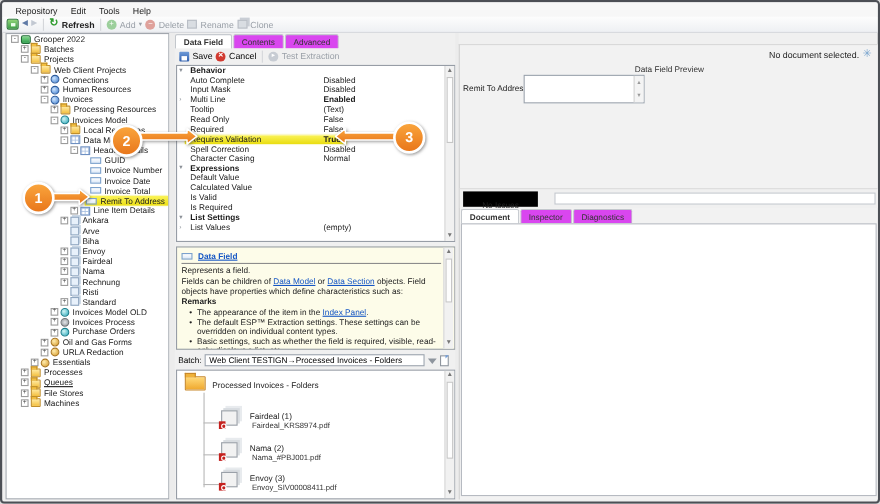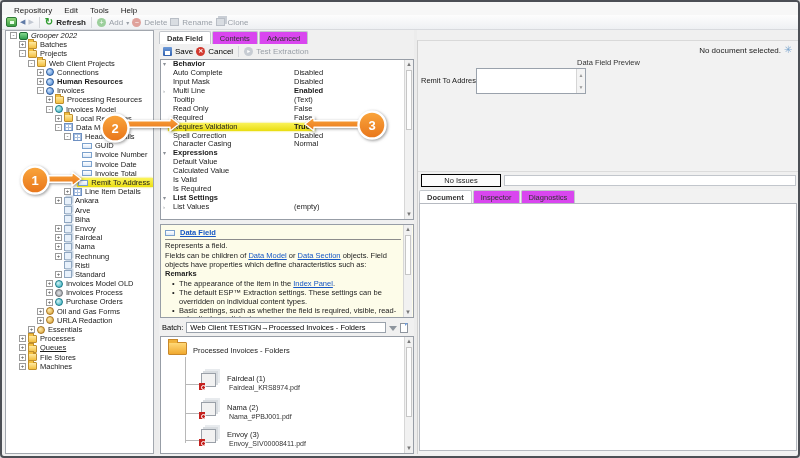--- a/index.html
+++ b/index.html
@@ -142,22 +142,22 @@
               line-height:11px; }
   .pv-title { position:absolute; left:0; right:0; top:17px; text-align:center; color:#333; }
   .pv-lbl { position:absolute; left:3px; top:35px; }
   .pv-box { position:absolute; left:58px; top:27px; width:110px; height:26px; background:#fff;
             border:1px solid #9aa2ac; }
   .pv-box .spn { position:absolute; right:0; top:0; bottom:0; width:9px; border-left:1px solid #d5d5d5;
                  background:#f4f4f4; font-size:5px; color:#999; text-align:center; }
   .pv-box .spn div { height:12px; line-height:12px; }
   .issues { position:absolute; left:0; right:0; top:130px; height:18px; background:#f0f0f0;
             border-top:1px solid #dcdcdc; }
-  .issues .cell { position:absolute; left:3px; top:2px; width:80px; height:13px; background:#fbfbfb;
-                  border:1px solid #000000; text-align:center; line-height:12px; }
+  .issues .cell { position:absolute; left:3px; top:2px; width:68px; height:13px; background:#fbfbfb;
+                  border:7px solid #000000; text-align:center; line-height:12px; }
   .issues .bar { position:absolute; left:86px; right:3px; top:3px; height:11px; background:#fff;
                  border:1px solid #c2c6cc; }
   .doctabs { position:absolute; left:1px; top:148px; height:14px; display:flex; align-items:flex-end; }
   .docarea { position:absolute; left:1px; right:2px; top:162px; bottom:3px; background:#fff;
              border:1px solid #b6bac1; }
 
   
   .callout { position:absolute; filter:drop-shadow(1px 1.5px 1.5px rgba(70,70,70,.55)); z-index:50; }
 </style>
 </head>
@@ -188,21 +188,21 @@
     <span class="gray-box"></span>
     <span class="tb-lbl dis">Rename</span>
     <span class="gray-box clone-b"></span>
     <span class="tb-lbl dis">Clone</span>
   </div>
 
   <div class="tree-panel">
       <div class="tree-row">
         <span class="ind" style="width: 4px;"></span>
         <span class="exp">-</span>
-        <span style="display: inline-flex; align-items: center; font-style: italic;">
+        <span style="display: inline-flex; align-items: center;">
           <span class="ic ic-root"></span>
           <span class="lbl">Grooper 2022</span>
         </span>
       </div>
       <div class="tree-row">
         <span class="ind" style="width: 13px;"></span>
         <span class="exp">+</span>
         <span style="display: inline-flex; align-items: center;">
           <span class="ic ic-folder"></span>
           <span class="lbl">Batches</span>
@@ -228,21 +228,21 @@
         <span class="ind" style="width: 31px;"></span>
         <span class="exp">+</span>
         <span style="display: inline-flex; align-items: center;">
           <span class="ic ic-globe"></span>
           <span class="lbl">Connections</span>
         </span>
       </div>
       <div class="tree-row">
         <span class="ind" style="width: 31px;"></span>
         <span class="exp">+</span>
-        <span style="display: inline-flex; align-items: flex-end; font-weight: bold;">
+        <span style="display: inline-flex; align-items: flex-end;">
           <span class="ic ic-globe"></span>
           <span class="lbl">Human Resources</span>
         </span>
       </div>
       <div class="tree-row">
         <span class="ind" style="width: 31px;"></span>
         <span class="exp">-</span>
         <span style="display: inline-flex; align-items: center;">
           <span class="ic ic-globe"></span>
           <span class="lbl">Invoices</span>

